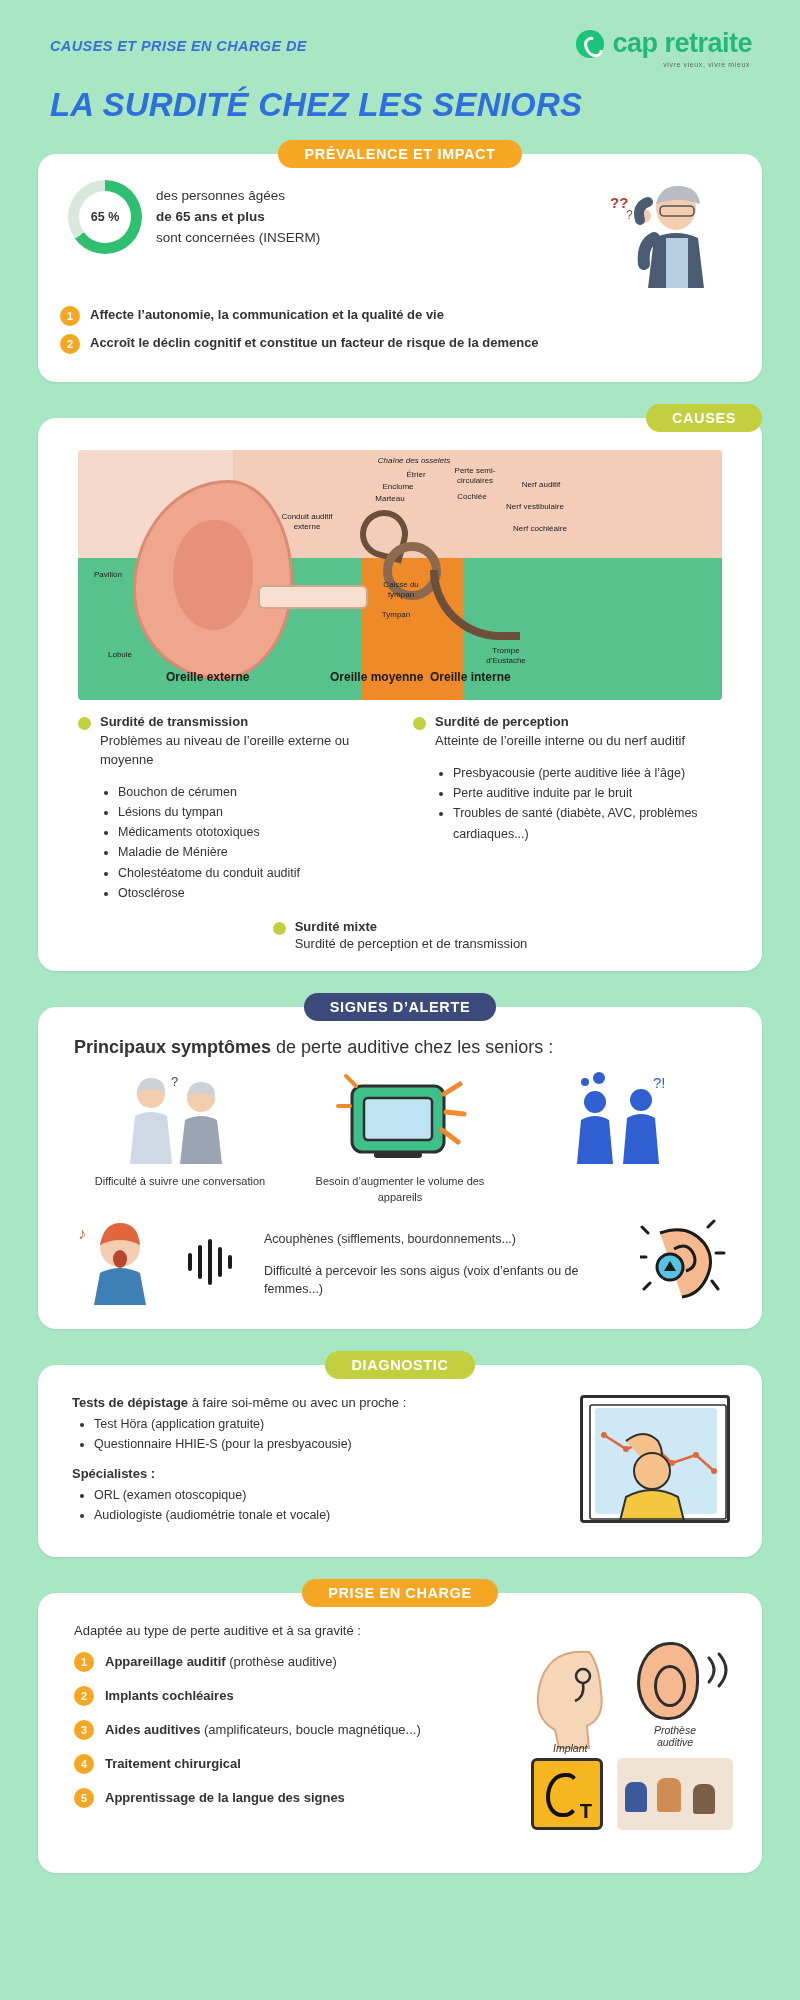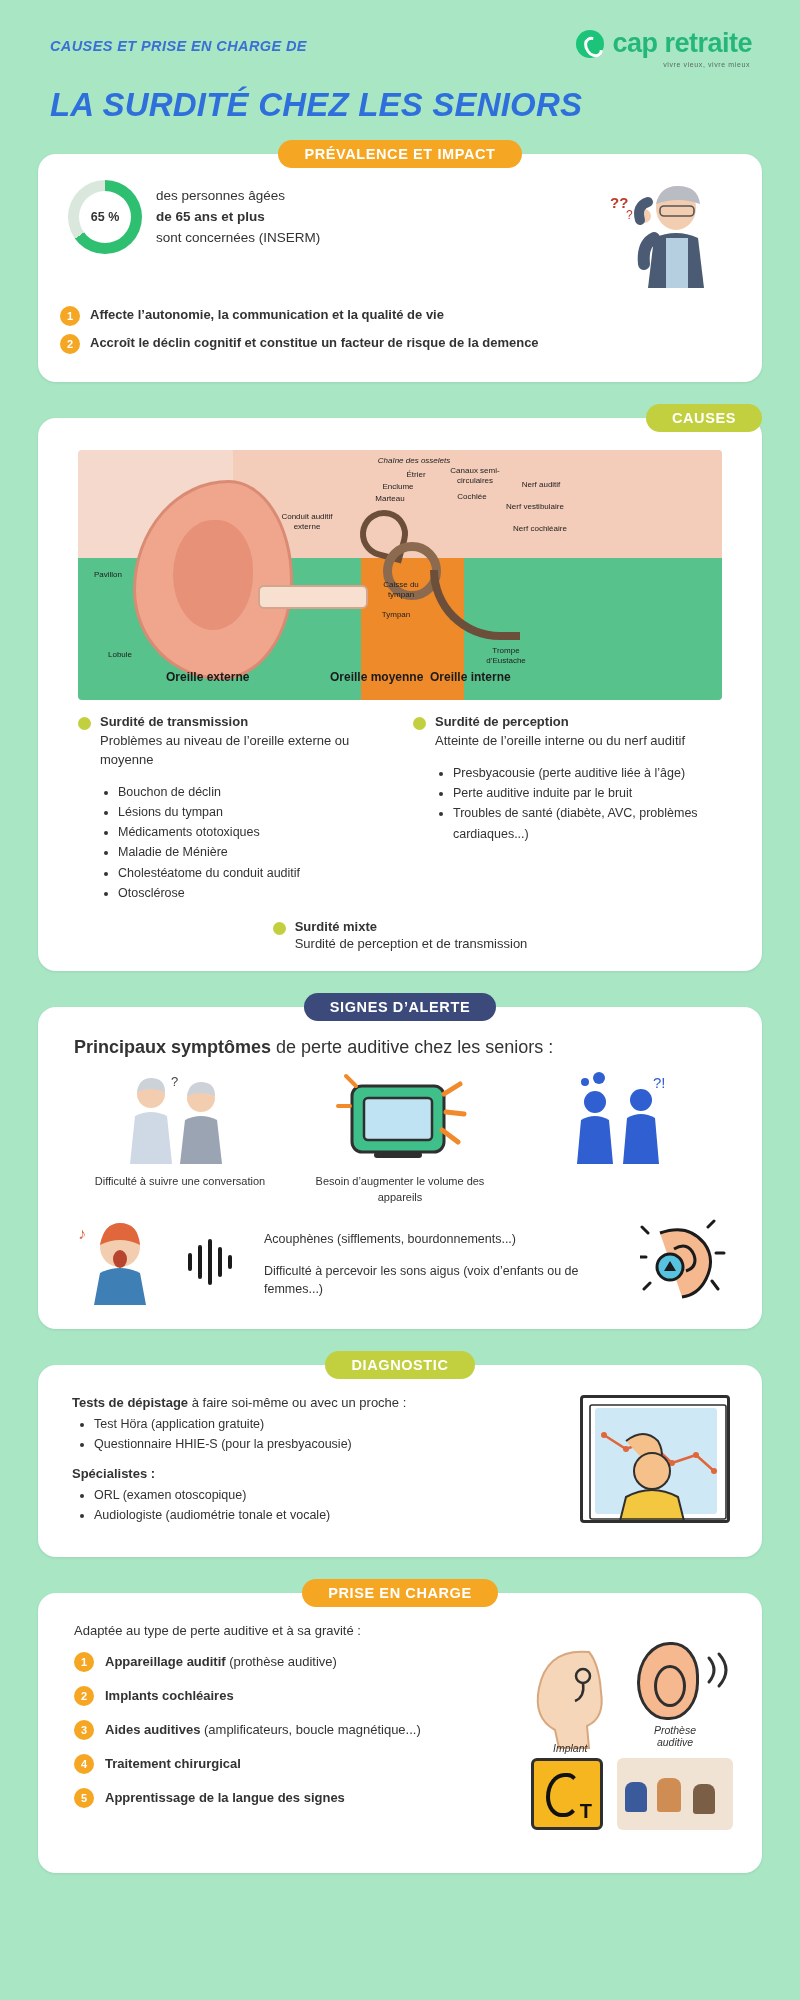--- a/index.html
+++ b/index.html
@@ -243,21 +243,21 @@
         <div class="pinna-inner"></div>
         <div class="canal"></div>
         <div class="canals"></div>
         <div class="cochlea"></div>
         <div class="nerve"></div>
 
         <div class="ear-label" style="left:288px; top:6px; width:96px;font-style:italic;">Chaîne des osselets</div>
         <div class="ear-label" style="left:318px; top:20px; width:40px;">Étrier</div>
         <div class="ear-label" style="left:296px; top:32px; width:48px;">Enclume</div>
         <div class="ear-label" style="left:286px; top:44px; width:52px;">Marteau</div>
-        <div class="ear-label" style="left:366px; top:16px; width:62px;">Canaux semi-circulaires</div>
+        <div class="ear-label" style="left:366px; top:16px; width:62px;">Perte semi-circulaires</div>
         <div class="ear-label" style="left:372px; top:42px; width:44px;">Cochlée</div>
         <div class="ear-label" style="left:436px; top:30px; width:54px;">Nerf auditif</div>
         <div class="ear-label" style="left:424px; top:52px; width:66px;">Nerf vestibulaire</div>
         <div class="ear-label" style="left:434px; top:74px; width:56px;">Nerf cochléaire</div>
         <div class="ear-label" style="left:196px; top:62px; width:66px;">Conduit auditif externe</div>
         <div class="ear-label" style="left:6px; top:120px; width:48px;">Pavillon</div>
         <div class="ear-label" style="left:300px; top:130px; width:46px;">Caisse du tympan</div>
         <div class="ear-label" style="left:296px; top:160px; width:44px;">Tympan</div>
         <div class="ear-label" style="left:22px; top:200px; width:40px;">Lobule</div>
         <div class="ear-label" style="left:400px; top:196px; width:56px;">Trompe d’Eustache</div>
@@ -268,21 +268,21 @@
       </div>
 
       <div class="causes-cols">
         <div class="ccol">
           <div class="chead">
             <span class="dot"></span>
             <span class="chead-t">Surdité de transmission</span>
           </div>
           <div class="csub">Problèmes au niveau de l’oreille externe ou moyenne</div>
           <ul class="blist">
-            <li>Bouchon de déclin</li>
+            <li>Bouchon de cérumen</li>
             <li>Lésions du tympan</li>
             <li>Médicaments ototoxiques</li>
             <li>Maladie de Ménière</li>
             <li>Cholestéatome du conduit auditif</li>
             <li>Otosclérose</li>
           </ul>
         </div>
         <div class="ccol">
           <div class="chead">
             <span class="dot"></span>

